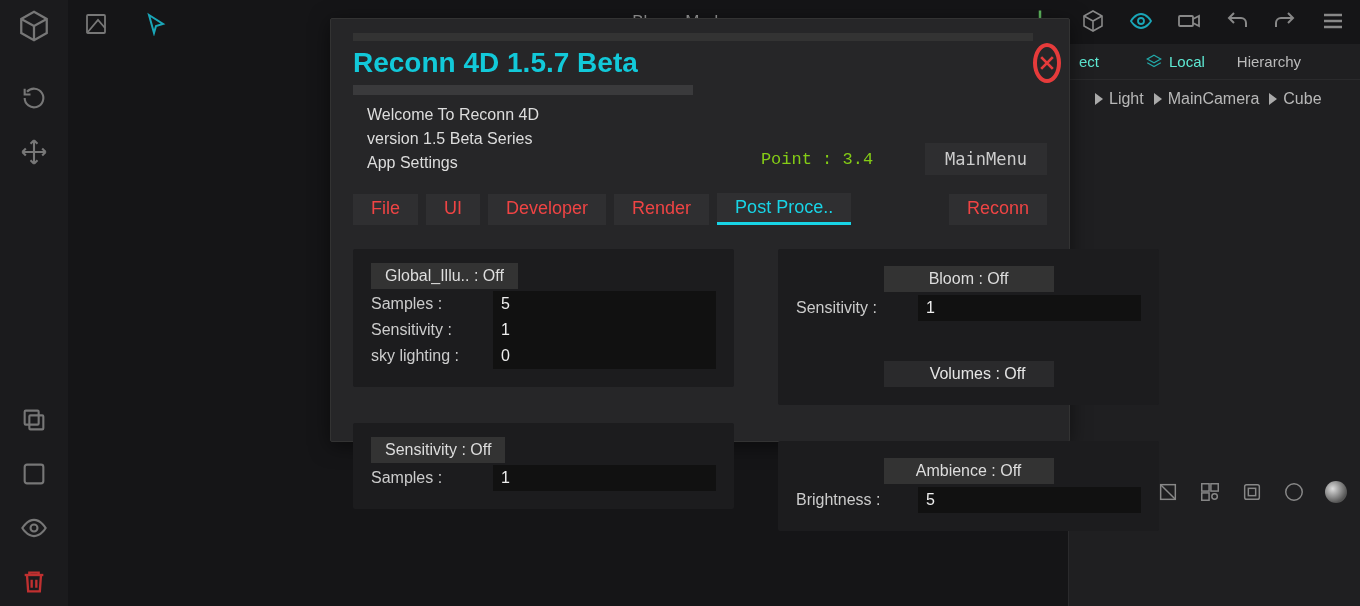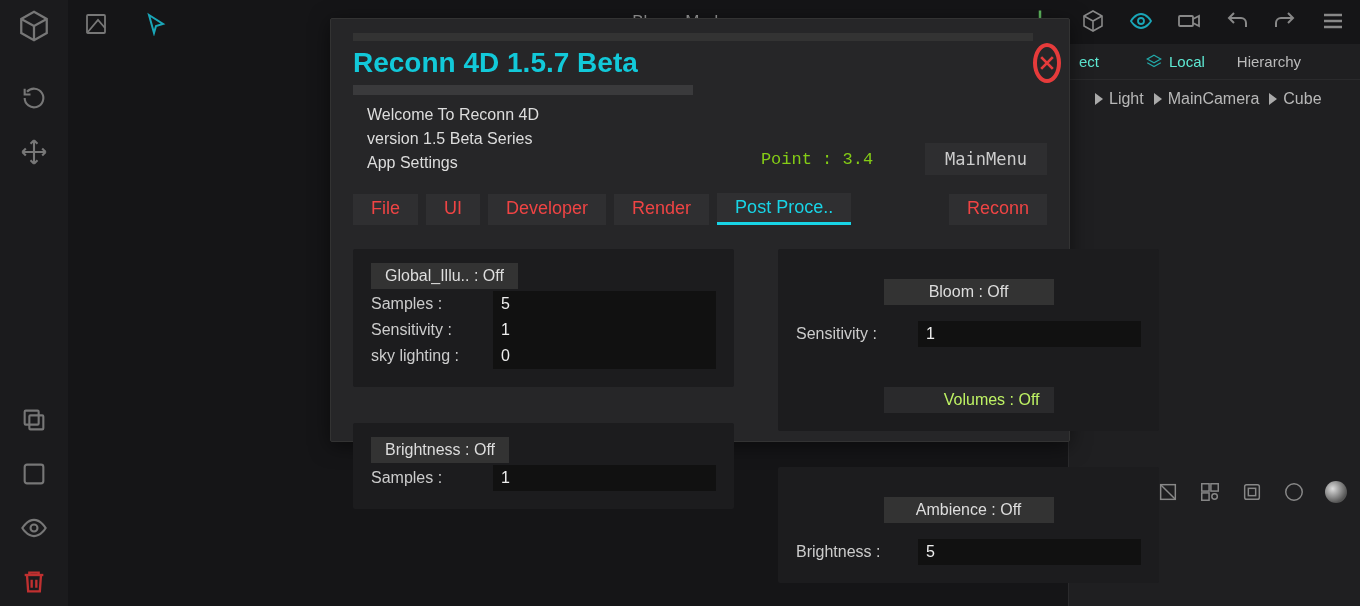--- a/index.html
+++ b/index.html
@@ -179,22 +179,22 @@
   .col{ flex:1; display:flex; flex-direction:column; gap:36px;}
   .panel{
     background:#1c1c1e; padding:14px 18px 18px 18px;
     border-radius:2px;
   }
   .panel-header{
     display:inline-block;
     background:#333; color:#ddd; padding:4px 14px; font-size:16px;
     cursor:pointer;
   }
-  .panel-header.center{ display:block; text-align:center; margin:16px auto; width:170px;}
-  .panel-header.red{ color:#bef264; text-align:right; display:block; margin:0 auto; width:170px; background:#2a2a2c;padding-left:32px;}
+  .panel-header.center{ display:block; text-align:center; margin:3px auto; width:170px;}
+  .panel-header.red{ color:#e5e5e5; text-align:center; display:block; margin:0 auto; width:170px; background:#2a2a2c;padding-left:32px;}
   .fields{ margin-top:2px; display:flex; flex-direction:column; gap:0;}
   .field{ display:flex; align-items:center; gap:12px;}
   .flabel{ width:110px; color:#ccc; font-size:16px;}
   .fval{
     flex:0 0 96px; background:#111; color:#eee; padding:4px 8px; font-size:16px;
     border:none; font-family:inherit;
   }
 </style>
 </head>
 <body>
@@ -438,21 +438,21 @@
               <input class="fval" value="1" style="">
             </div>
             <div class="field">
               <span class="flabel">sky lighting :</span>
               <input class="fval" value="0" style="">
             </div>
           </div>
         </div>
 
         <div class="panel">
-          <span class="panel-header">Brightness : Off</span>
+          <span class="panel-header">Sensitivity : Off</span>
           <div class="fields">
             <div class="field">
               <span class="flabel">Samples  :</span>
               <input class="fval" value="1" style="">
             </div>
           </div>
         </div>
       </div>
 
       <div class="col">

